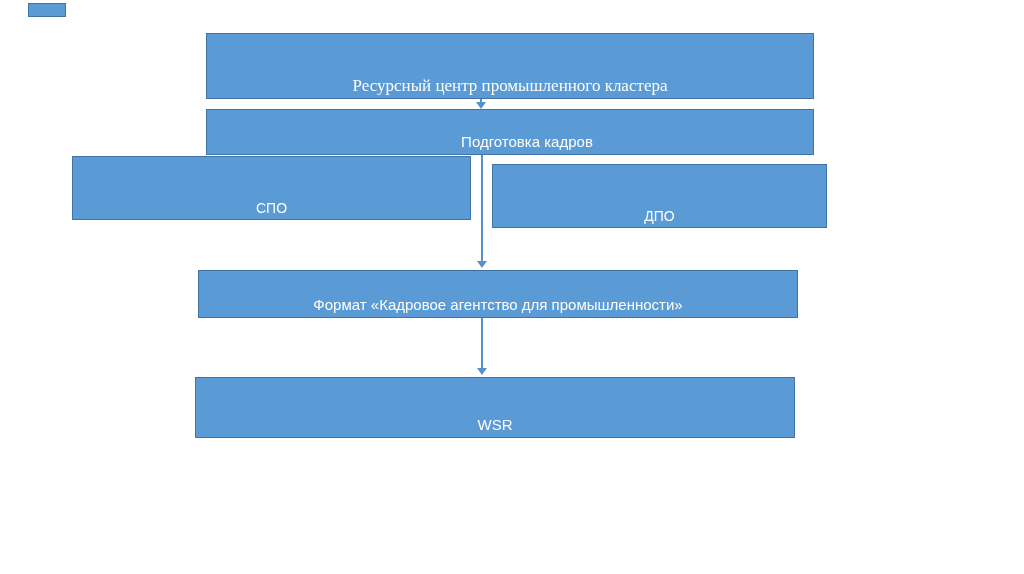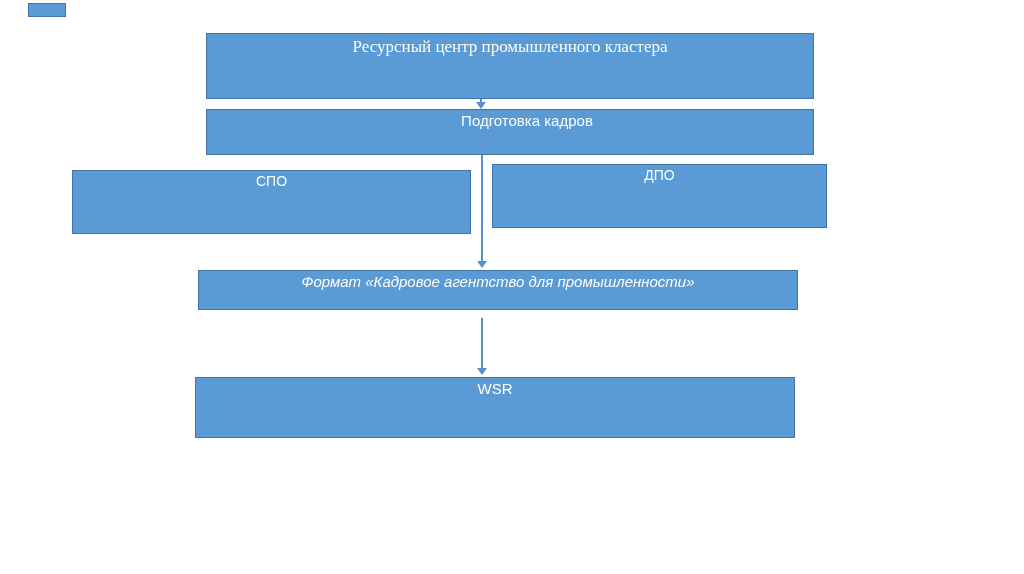--- a/index.html
+++ b/index.html
@@ -11,21 +11,21 @@
     overflow: hidden;
     font-family: "Liberation Sans", sans-serif;
   }
   .node {
     position: absolute;
     background: #5B9BD5;
     border: 1px solid #4173A4;
     box-sizing: border-box;
     color: #FDFDFD;
     display: flex;
-    align-items: flex-start;
+    align-items: flex-end;
     justify-content: center;
     text-align: center;
     line-height: 1.25;
     padding: 2px 10px;
   }
   .node.serif {
     font-family: "Liberation Serif", serif;
     font-size: 17px;
   }
   .node.sans15 { font-size: 15px; }
@@ -49,23 +49,23 @@
     position: absolute;
     width: 0;
     height: 0;
     border-left: 5px solid transparent;
     border-right: 5px solid transparent;
     border-top: 7px solid #5690CE;
   }
   
   #node-resource-center   { left: 206px; top: 33px;  width: 608px; height: 66px; }
   #node-personnel-training{ left: 206px; top: 109px; width: 608px; height: 46px; padding-left: 44px; }
-  #node-spo               { left: 72px;  top: 170px; width: 399px; height: 64px; }
+  #node-spo               { left: 72px;  top: 156px; width: 399px; height: 64px; }
   #node-dpo               { left: 492px; top: 164px; width: 335px; height: 64px; }
-  #node-format-agency     { left: 198px; top: 270px; width: 600px; height: 40px; font-style: italic; }
+  #node-format-agency     { left: 198px; top: 270px; width: 600px; height: 48px; }
   #node-wsr               { left: 195px; top: 377px; width: 600px; height: 61px; }
   
   #arrow1-line { left: 480px; top: 99px;  height: 4px; }
   #arrow1-head { left: 476px; top: 102px; }
   #arrow2-line { left: 481px; top: 155px; height: 107px; }
   #arrow2-head { left: 477px; top: 261px; }
   #arrow3-line { left: 481px; top: 318px; height: 51px; }
   #arrow3-head { left: 477px; top: 368px; }
 </style>
 </head>

